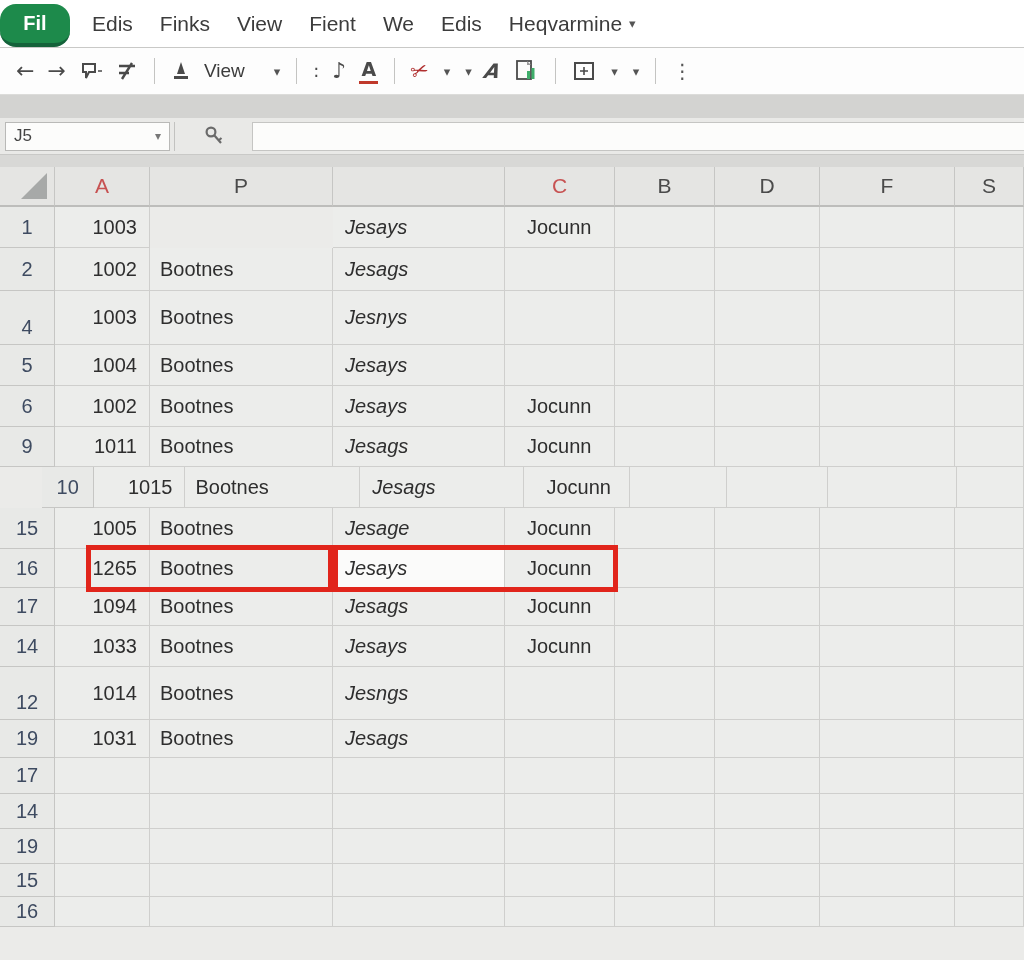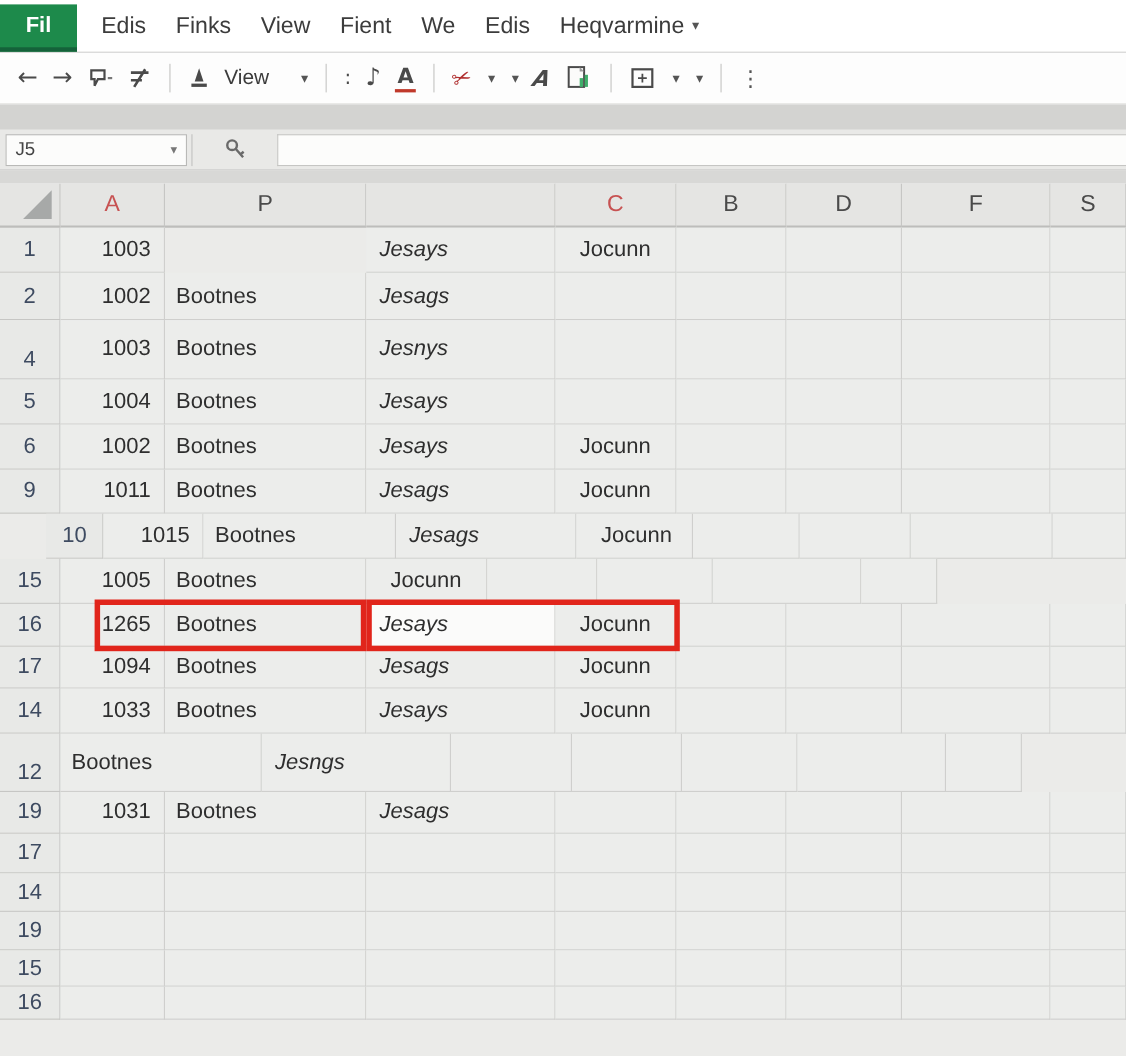--- a/index.html
+++ b/index.html
@@ -4,21 +4,21 @@
 <style>
   * { margin:0; padding:0; box-sizing:border-box; }
   html,body { width:1024px; height:960px; overflow:hidden;
     font-family:"Liberation Sans", sans-serif; background:#ffffff; }
 
   
   .menubar { height:48px; background:#ffffff; display:flex; align-items:stretch;
     border-bottom:1px solid #c9c9c7; }
   .file-btn { width:70px; margin:4px 0 0 0; background:#1d8a4b; color:#fff;
     font-size:20px; font-weight:bold; display:flex; align-items:center; justify-content:center;
-    border-bottom:4px solid #14623a; cursor:pointer; }
+    border-bottom:4px solid #14623a; cursor:pointer;border-radius:16px; }
   .menu-items { display:flex; align-items:center; gap:27px; padding-left:22px;
     font-size:21px; color:#3c3c3c; }
   .menu-item { cursor:pointer; display:flex; align-items:center; gap:7px; }
   .caret { font-size:13px; color:#555; font-family:"DejaVu Sans", sans-serif; }
 
   
   .toolbar { height:47px; background:#fdfdfd; border-bottom:1px solid #dcdcda;
     display:flex; align-items:center; gap:13px; padding-left:16px;
     font-family:"DejaVu Sans", sans-serif; color:#4a4a4a; }
   .tb-icon { font-size:22px; line-height:1; cursor:pointer; color:#4a4a4a;
@@ -257,20 +257,21 @@
         <div class="cell c3" style="width: 110px;">Jocunn</div>
         <div class="cell c3" style="width: 100px;"></div>
         <div class="cell c3" style="width: 105px;"></div>
         <div class="cell c3" style="width: 135px;"></div>
         <div class="cell c3" style="width: 69px;"></div>
       </div>
       <div class="row" style="height: 41px;">
         <div class="rownum">15</div>
         <div class="cell c0" style="width: 95px;">1005</div>
         <div class="cell c1" style="width: 183px;">Bootnes</div>
+        <div class="cell c2" style="width: 172px;">Jesage</div>
         <div class="cell c3" style="width: 110px;">Jocunn</div>
         <div class="cell c3" style="width: 100px;"></div>
         <div class="cell c3" style="width: 105px;"></div>
         <div class="cell c3" style="width: 135px;"></div>
         <div class="cell c3" style="width: 69px;"></div>
       </div>
       <div class="row" style="height: 39px;">
         <div class="rownum">16</div>
         <div class="cell c0" style="width: 95px;">1265</div>
         <div class="cell c1" style="width: 183px;">Bootnes</div>
@@ -298,20 +299,21 @@
         <div class="cell c1" style="width: 183px;">Bootnes</div>
         <div class="cell c2" style="width: 172px;">Jesays</div>
         <div class="cell c3" style="width: 110px;">Jocunn</div>
         <div class="cell c3" style="width: 100px;"></div>
         <div class="cell c3" style="width: 105px;"></div>
         <div class="cell c3" style="width: 135px;"></div>
         <div class="cell c3" style="width: 69px;"></div>
       </div>
       <div class="row tall" style="height: 53px;">
         <div class="rownum">12</div>
+        <div class="cell c0" style="width: 95px;">1014</div>
         <div class="cell c1" style="width: 183px;">Bootnes</div>
         <div class="cell c2" style="width: 172px; text-align: center;">Jesngs</div>
         <div class="cell c3" style="width: 110px;"></div>
         <div class="cell c3" style="width: 100px;"></div>
         <div class="cell c3" style="width: 105px;"></div>
         <div class="cell c3" style="width: 135px;"></div>
         <div class="cell c3" style="width: 69px;"></div>
       </div>
       <div class="row" style="height: 38px;">
         <div class="rownum">19</div>

